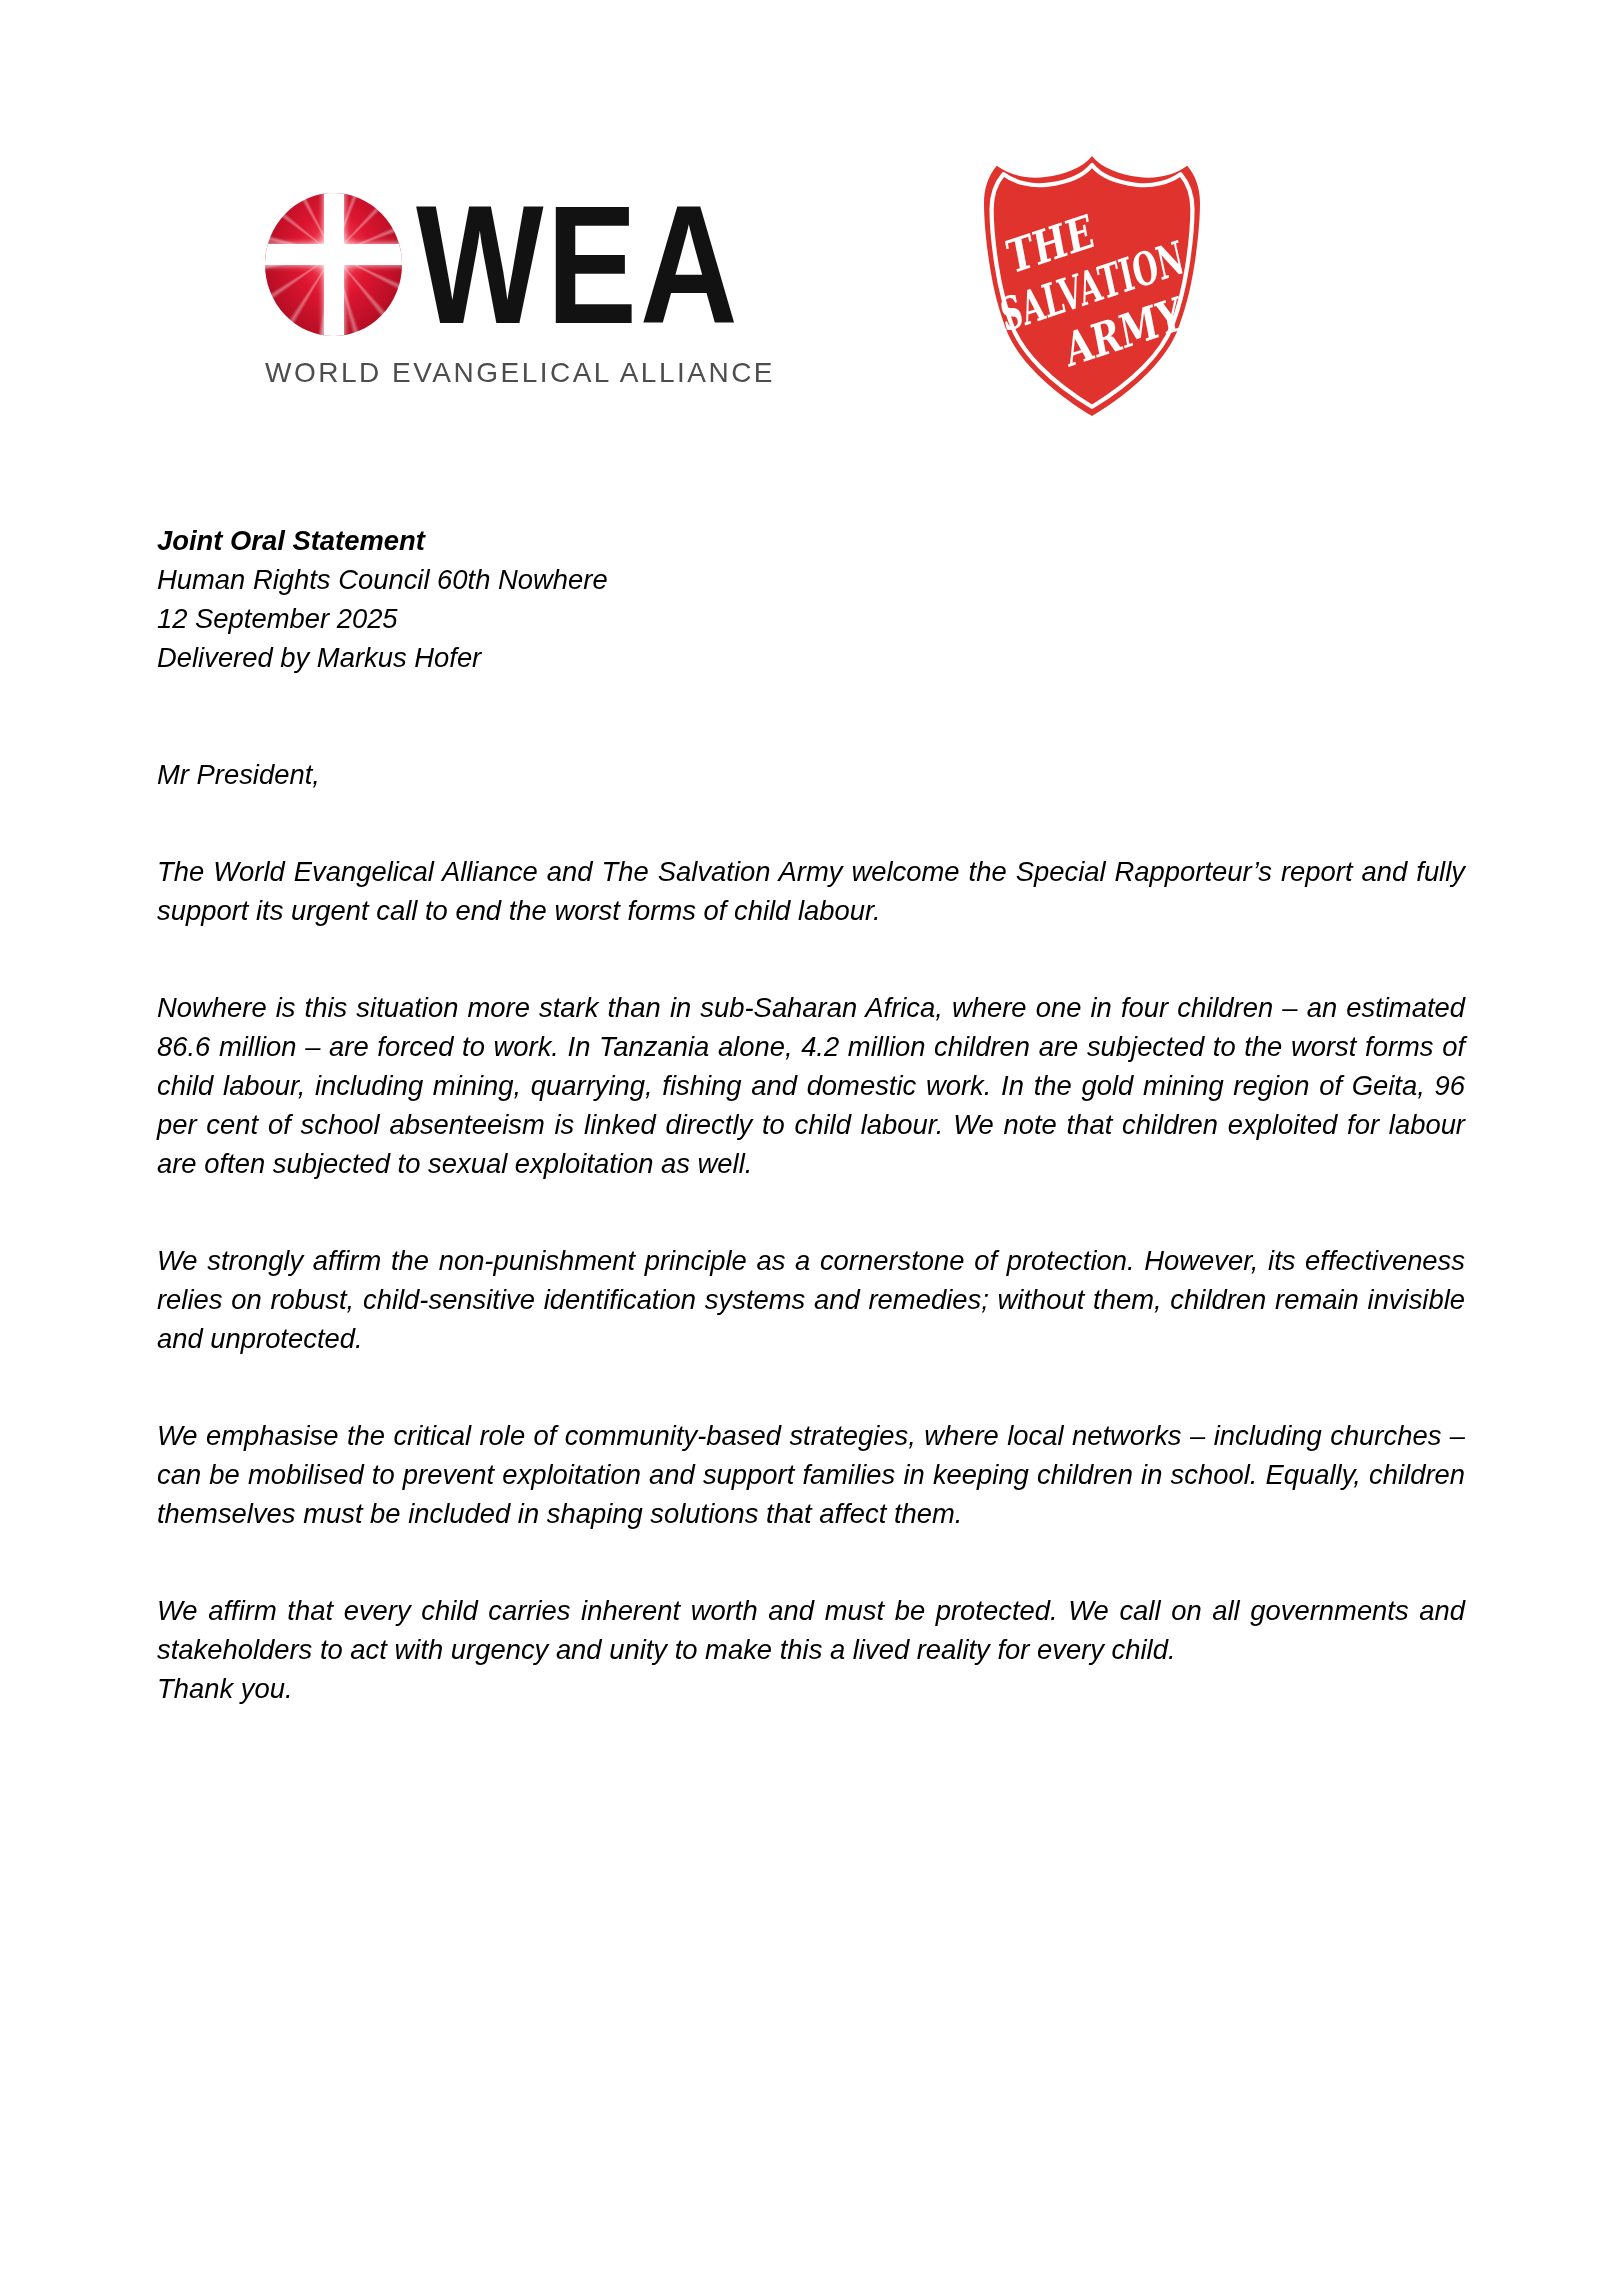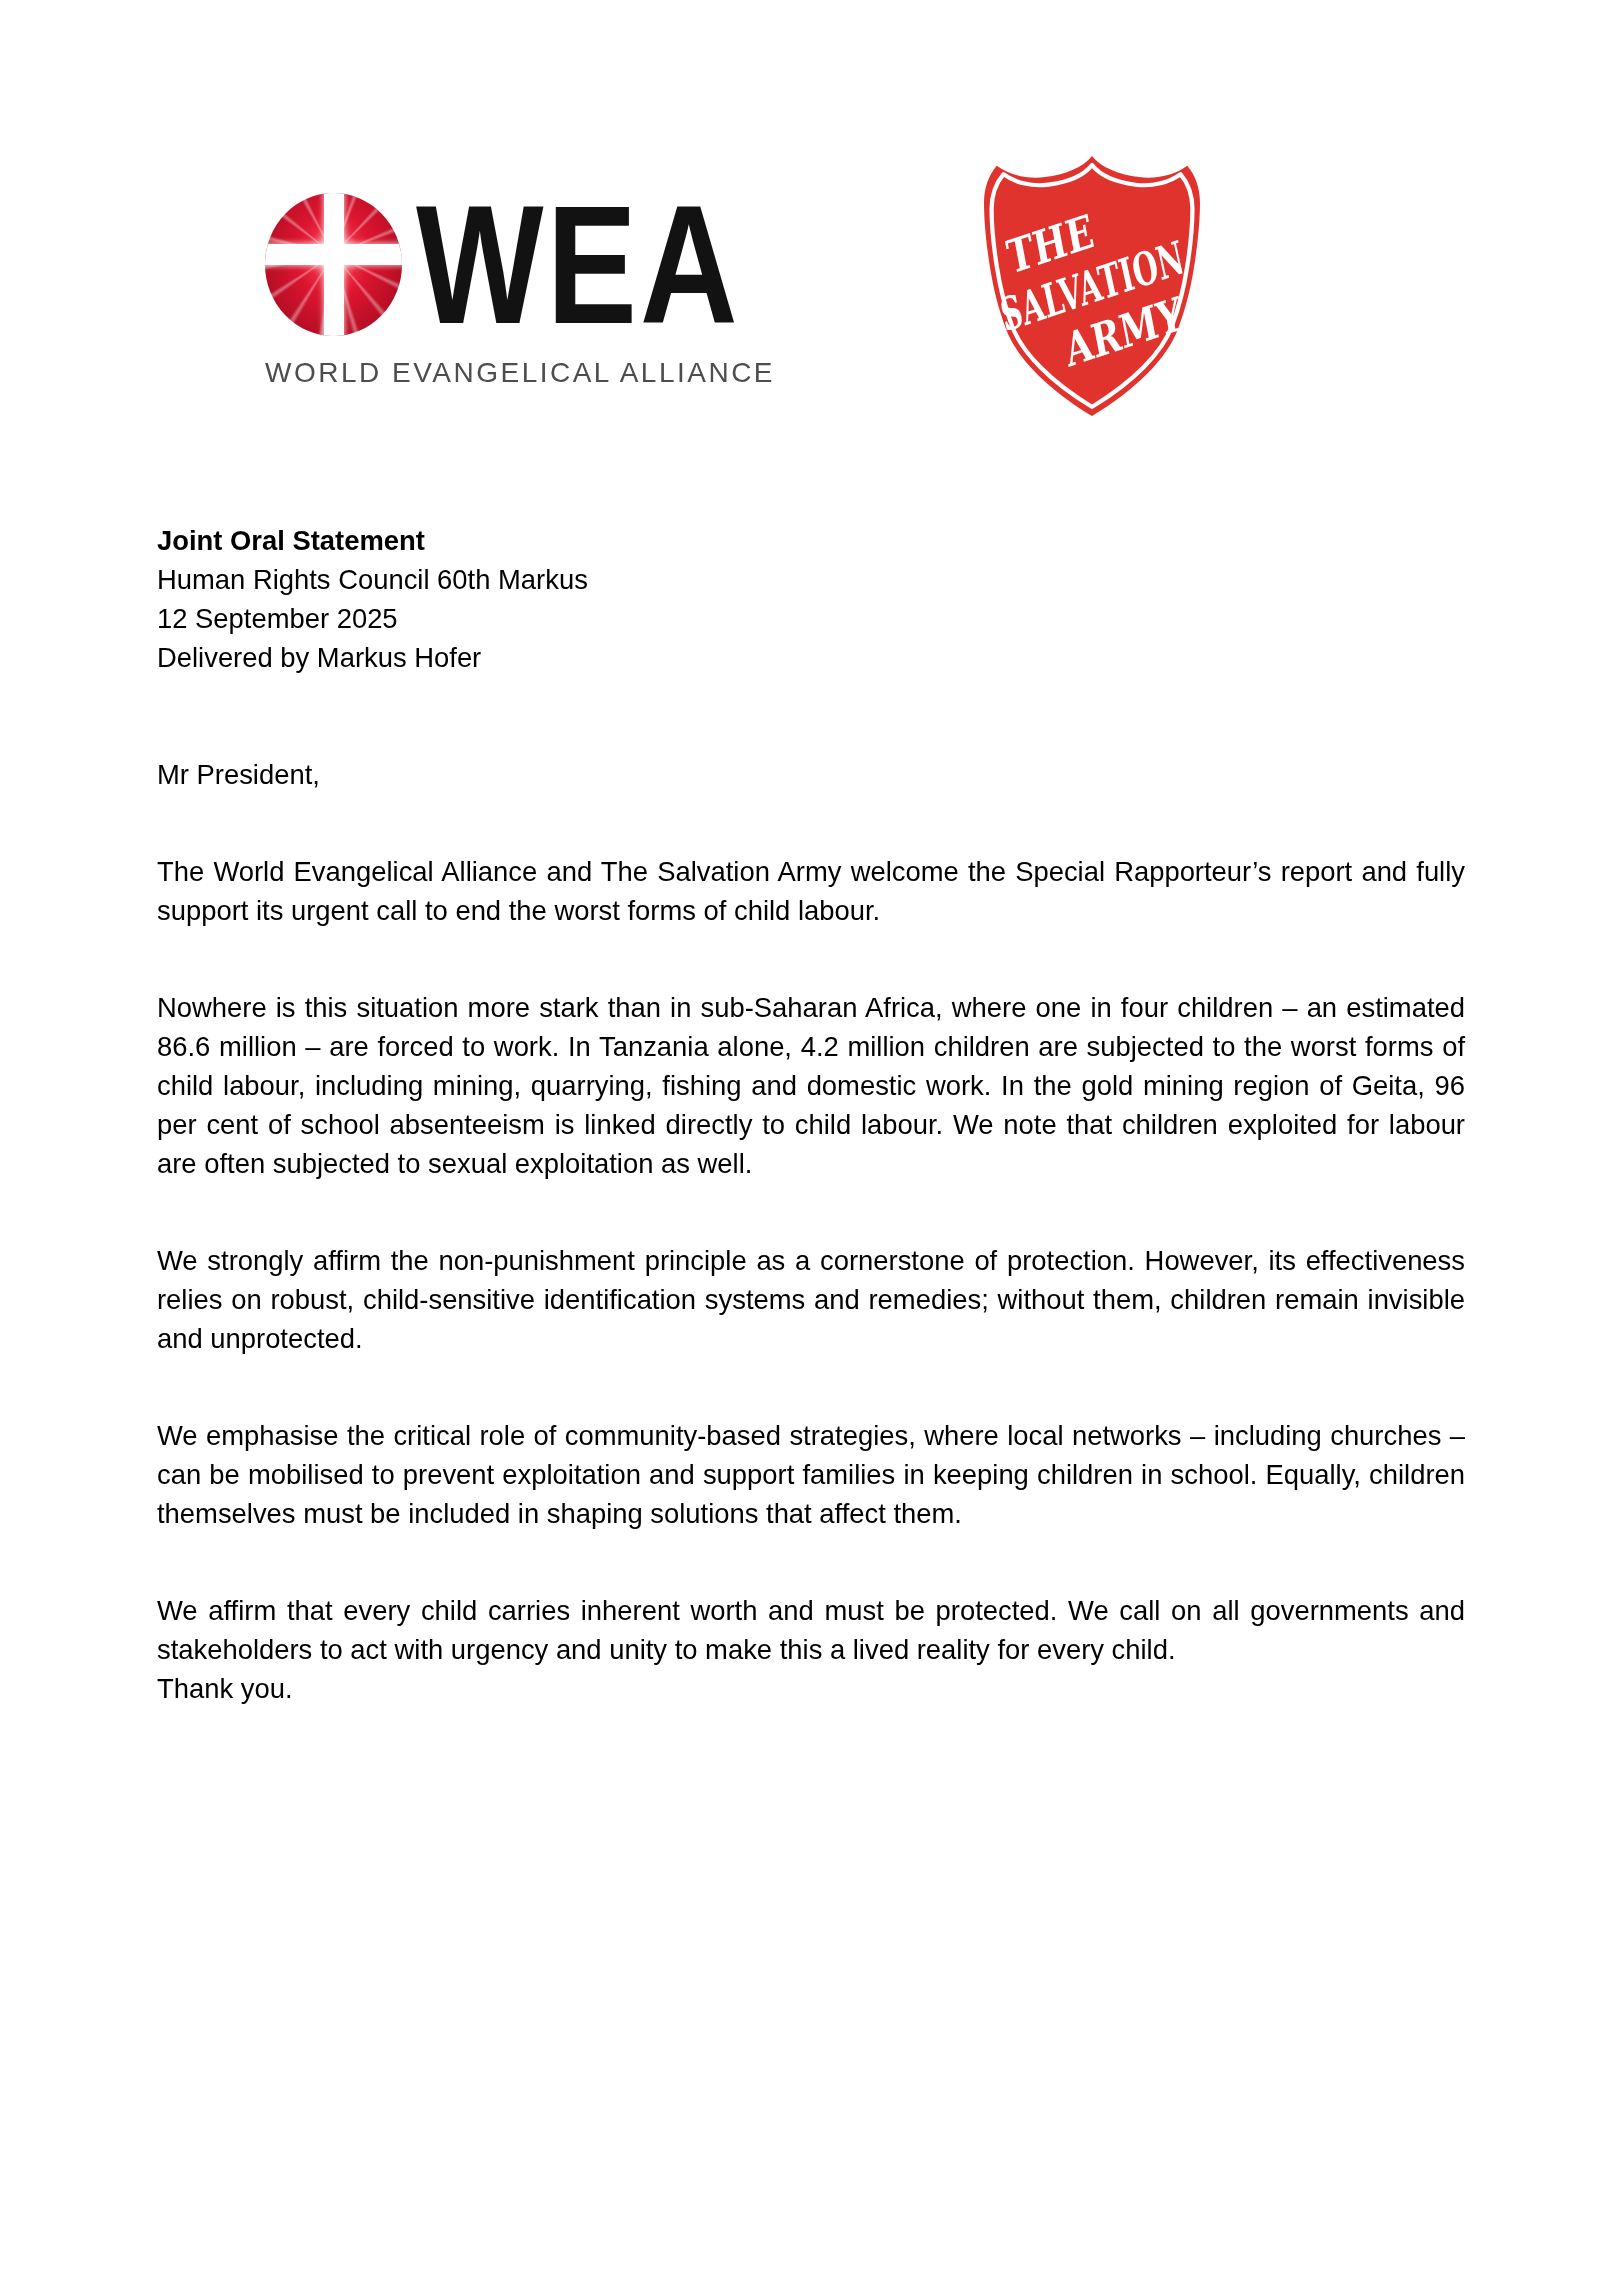--- a/index.html
+++ b/index.html
@@ -63,20 +63,21 @@
   .sa-logo svg { display:block; width:100%; height:100%; }
 
   
   .content {
     position:absolute;
     left:157px; top:521px;
     width:1308px;
     font-size:27.4px;
     line-height:39px;
     color:#000;
+    font-style:italic;
   }
   .head-block p { max-width:1166px; }
   .head-title { font-weight:bold; }
   .salutation { margin-top:78px; }
   .para { margin-top:58px; text-align:justify; }
   .closing { }
 </style>
 </head>
 <body>
 
@@ -122,21 +123,21 @@
         <text x="82" y="96" font-size="46" textLength="88" lengthAdjust="spacingAndGlyphs">THE</text>
         <text x="107" y="150" font-size="46" textLength="188" lengthAdjust="spacingAndGlyphs">SALVATION</text>
         <text x="121" y="204" font-size="46" textLength="120" lengthAdjust="spacingAndGlyphs">ARMY</text>
       </g>
     </svg>
   </div>
 
   <main class="content">
     <div class="head-block">
       <p class="head-title">Joint Oral Statement</p>
-      <p>Human Rights Council 60th Markus</p>
+      <p>Human Rights Council 60th Nowhere</p>
       <p>12 September 2025</p>
       <p>Delivered by Markus Hofer</p>
     </div>
 
     <p class="salutation">Mr President,</p>
 
     <p class="para">The World Evangelical Alliance and The Salvation Army welcome the Special Rapporteur’s report and fully support its urgent call to end the worst forms of child labour.</p>
     <p class="para">Nowhere is this situation more stark than in sub-Saharan Africa, where one in four children – an estimated 86.6 million – are forced to work. In Tanzania alone, 4.2 million children are subjected to the worst forms of child labour, including mining, quarrying, fishing and domestic work. In the gold mining region of Geita, 96 per cent of school absenteeism is linked directly to child labour. We note that children exploited for labour are often subjected to sexual exploitation as well.</p>
     <p class="para">We strongly affirm the non-punishment principle as a cornerstone of protection. However, its effectiveness relies on robust, child-sensitive identification systems and remedies; without them, children remain invisible and unprotected.</p>
     <p class="para">We emphasise the critical role of community-based strategies, where local networks – including churches – can be mobilised to prevent exploitation and support families in keeping children in school. Equally, children themselves must be included in shaping solutions that affect them.</p>

